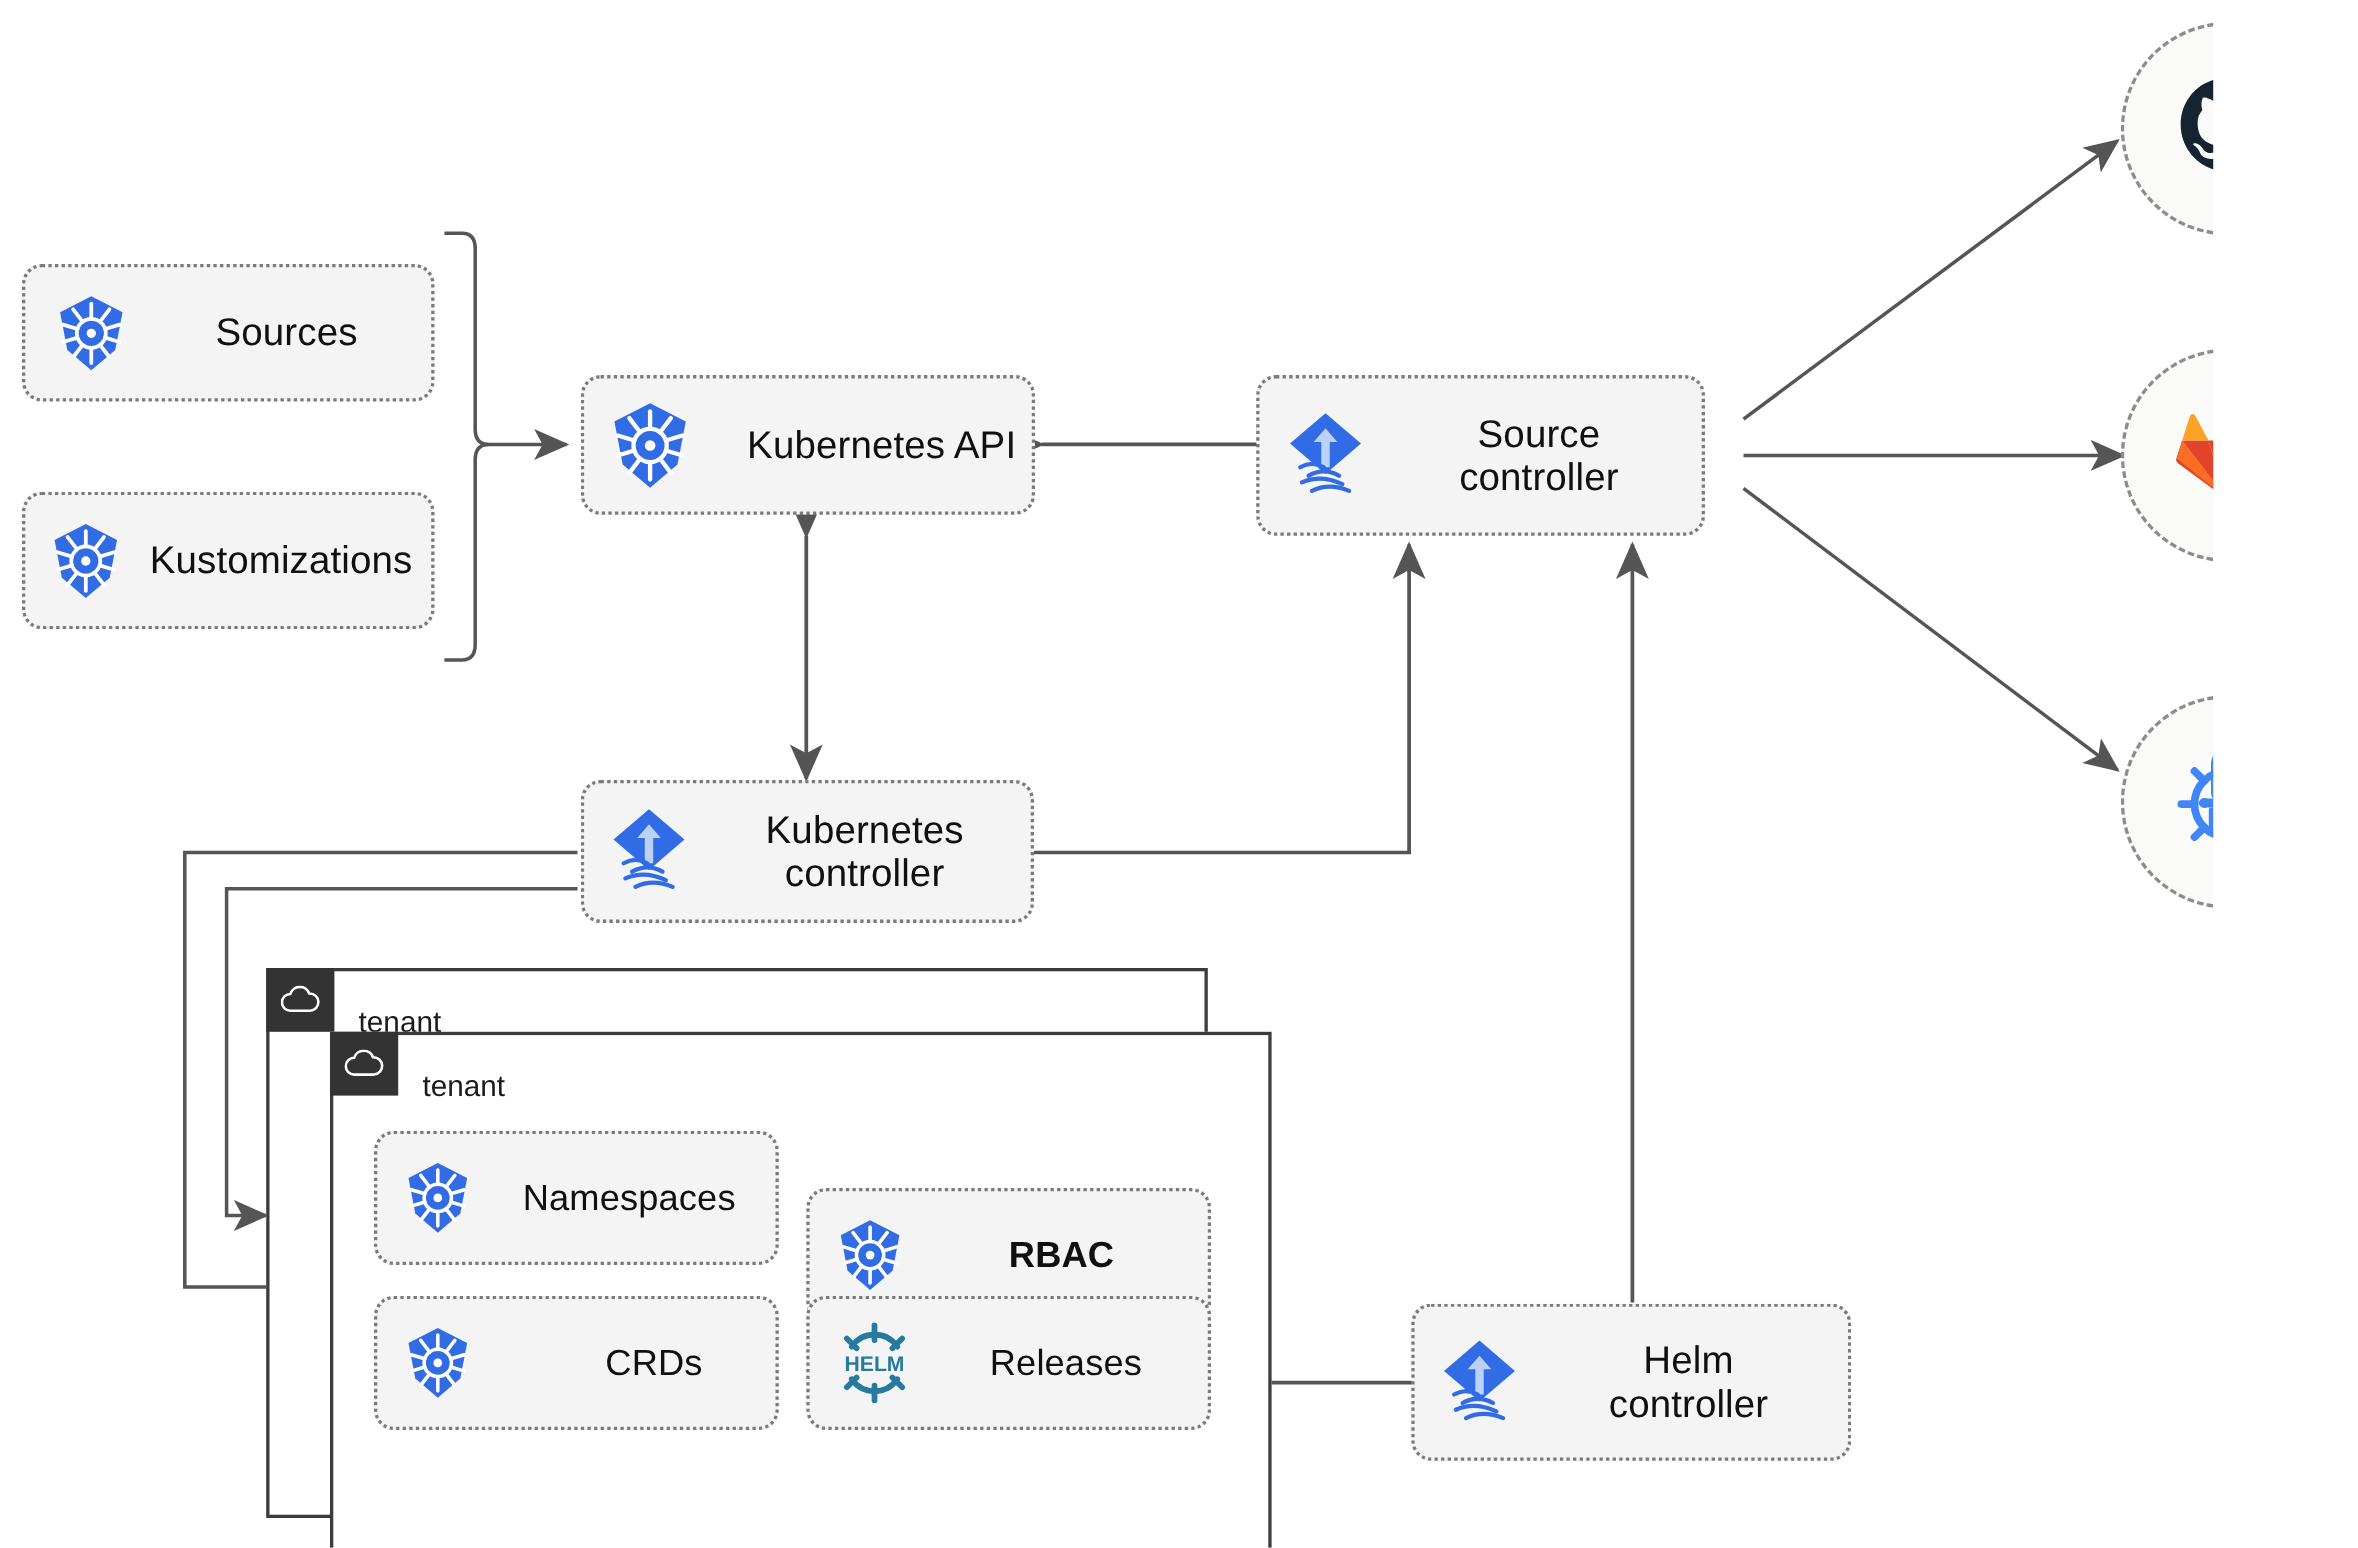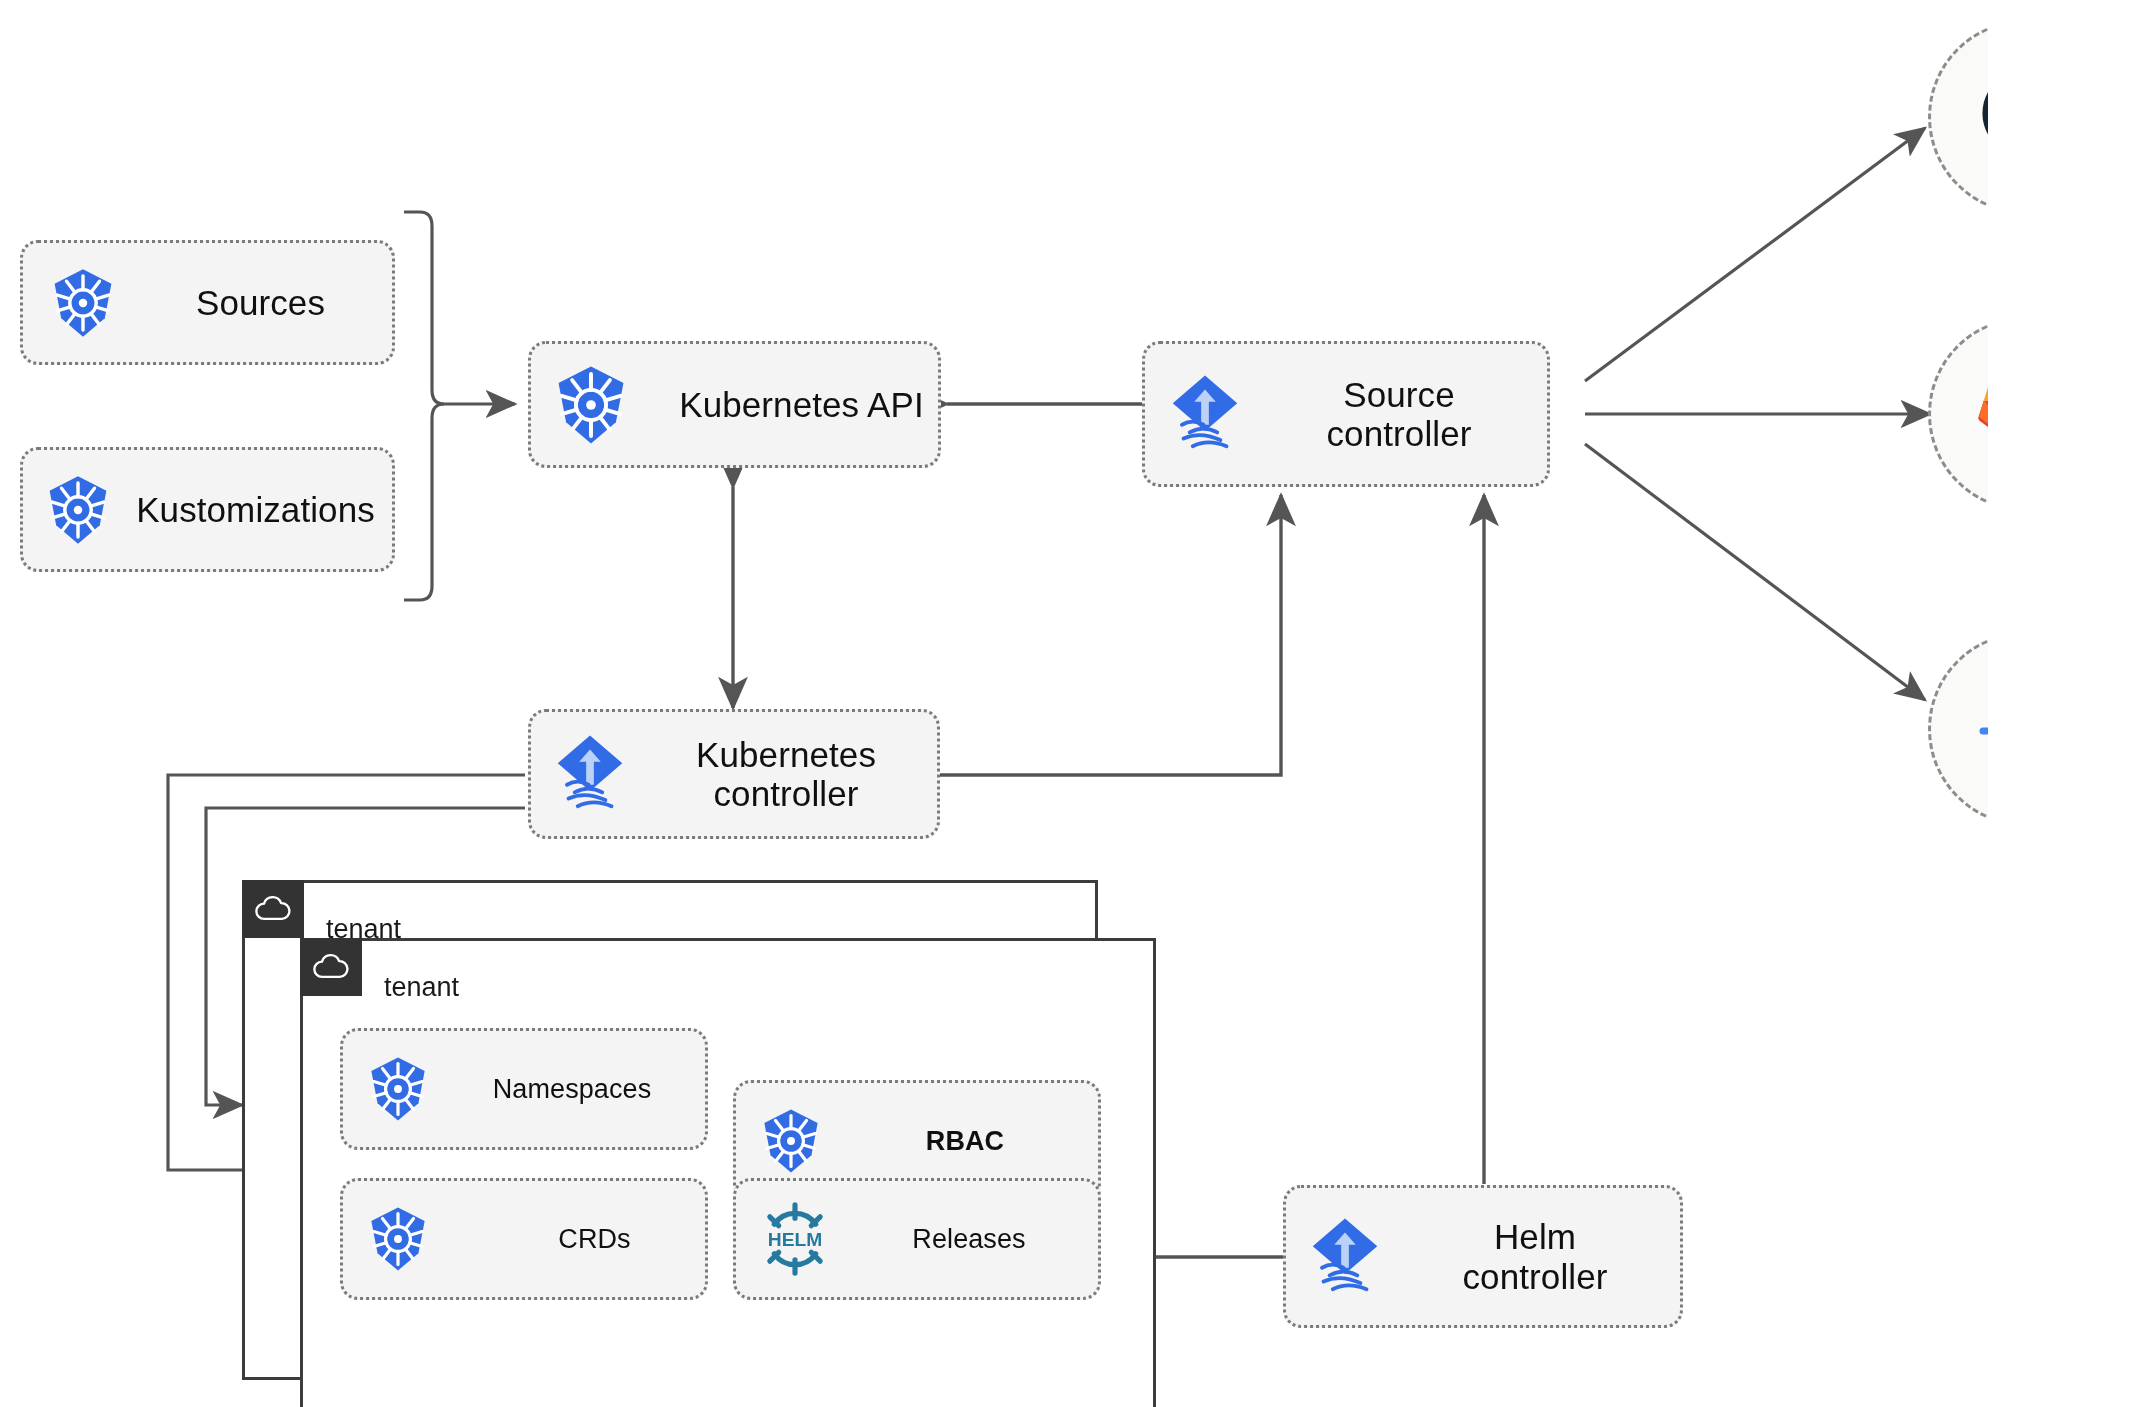--- a/index.html
+++ b/index.html
@@ -1,35 +1,35 @@
 <!DOCTYPE html>
 <html><head>
 <meta charset="utf-8">
 <style>
   html,body{margin:0;padding:0;background:#ffffff;}
   body{font-family:"Liberation Sans","DejaVu Sans",sans-serif;}
-  #stage{position:relative;width:1988px;height:1407px;background:#fff;overflow:hidden;}
+  #stage{position:relative;width:1988px;height:1407px;background:#fff;overflow:hidden;padding-left:24px;}
   svg.edges{position:absolute;left:0;top:0;width:2144px;height:1407px;pointer-events:none;}
 
   .node{
     position:absolute;
     background:#f4f4f4;
     border:3px dotted #7a7a7a;
     border-radius:18px;
     display:flex;align-items:center;
     box-sizing:border-box;
     z-index:3;
   }
   .node .ico{flex:0 0 auto;display:flex;align-items:center;justify-content:center;}
   .node .lbl{
     flex:1 1 auto;text-align:center;color:#101010;
     font-size:35px;line-height:1.12;letter-spacing:.1px;
     padding-right:14px;
   }
-  .node.small .lbl{font-size:27px;}
+  .node.small .lbl{font-size:33px;}
 
   .circ{
     position:absolute;border-radius:50%;
     background:#fafaf8;border:3px dashed #8c8c8c;
     display:flex;align-items:center;justify-content:center;
     box-sizing:border-box;z-index:3;
   }
 
   .tenant{
     position:absolute;background:#ffffff;border:3px solid #3c3c3c;

